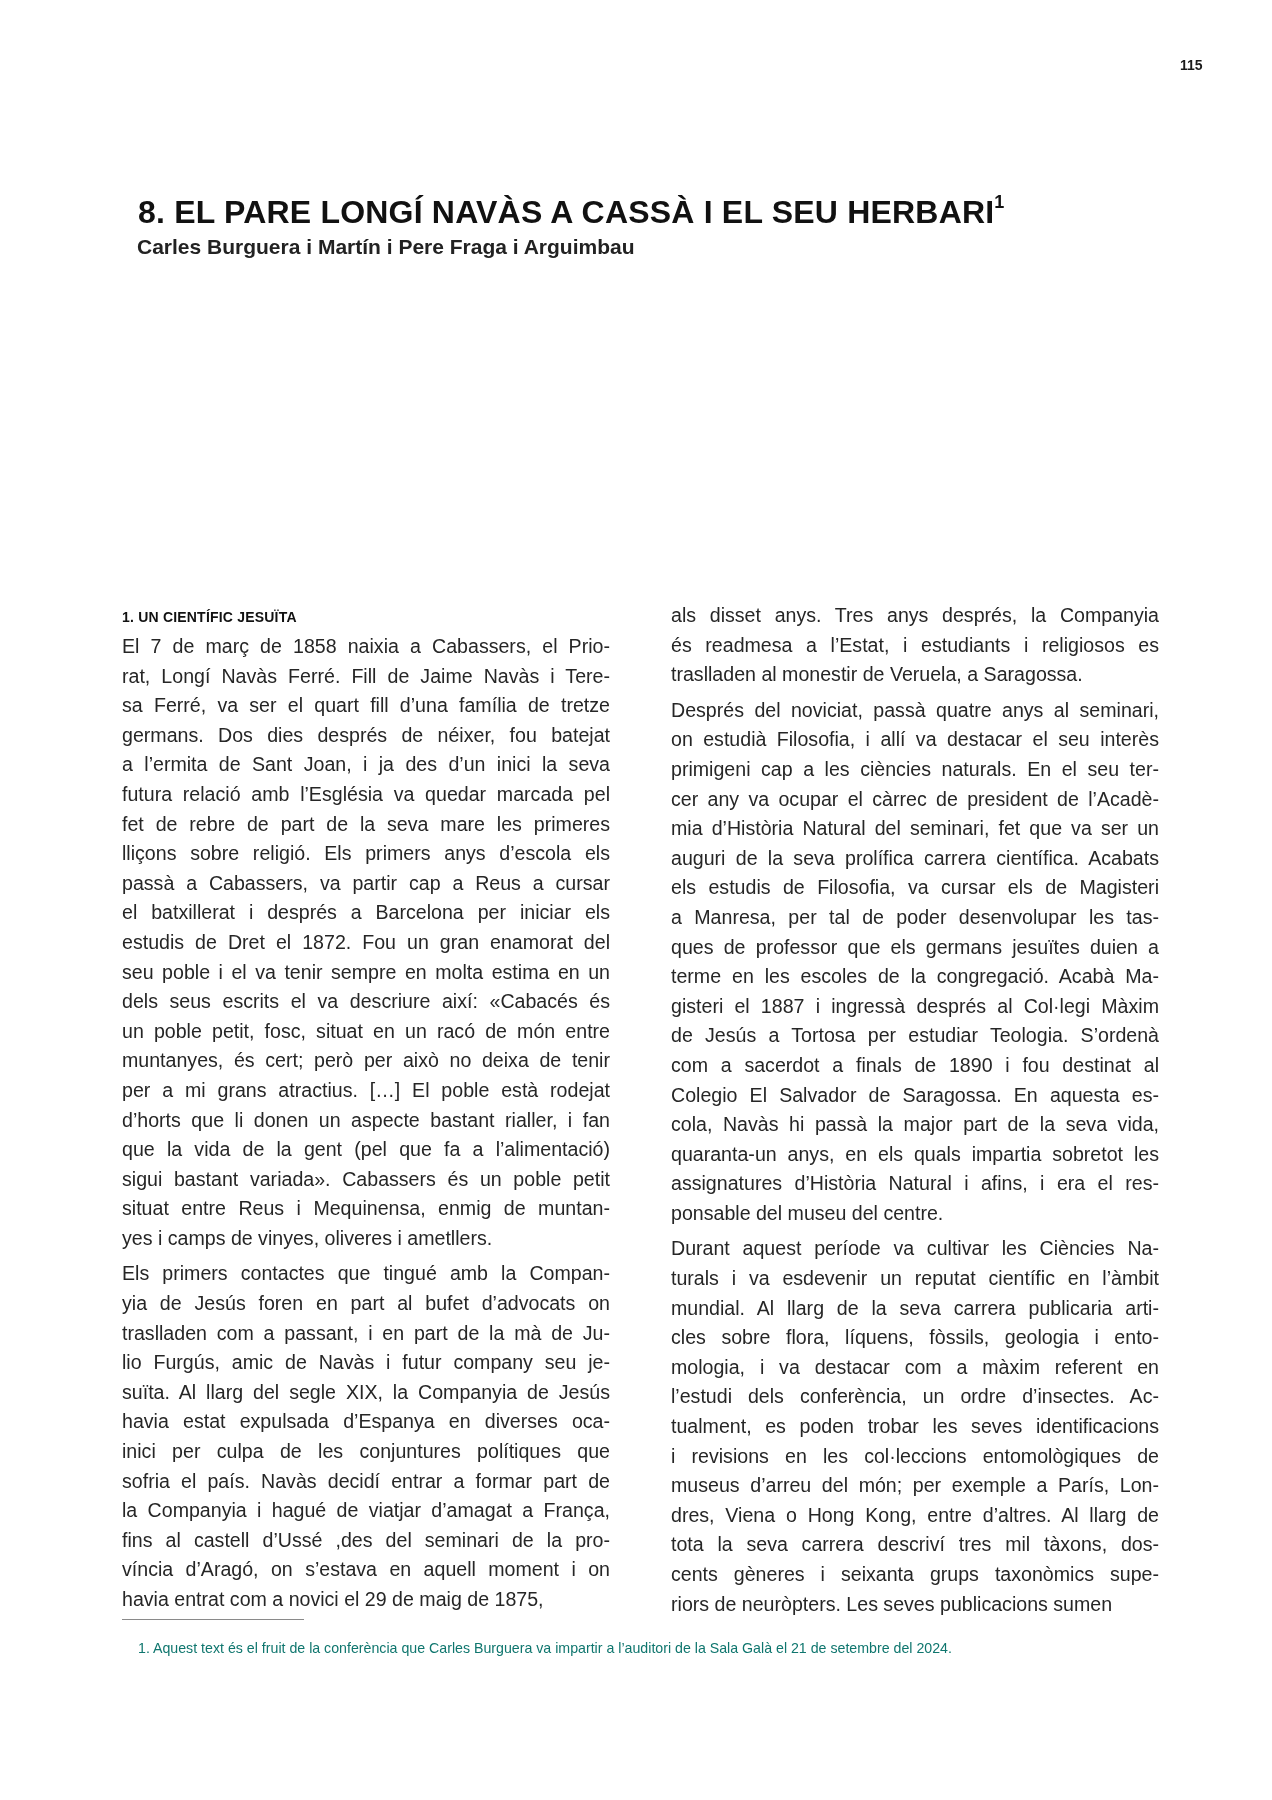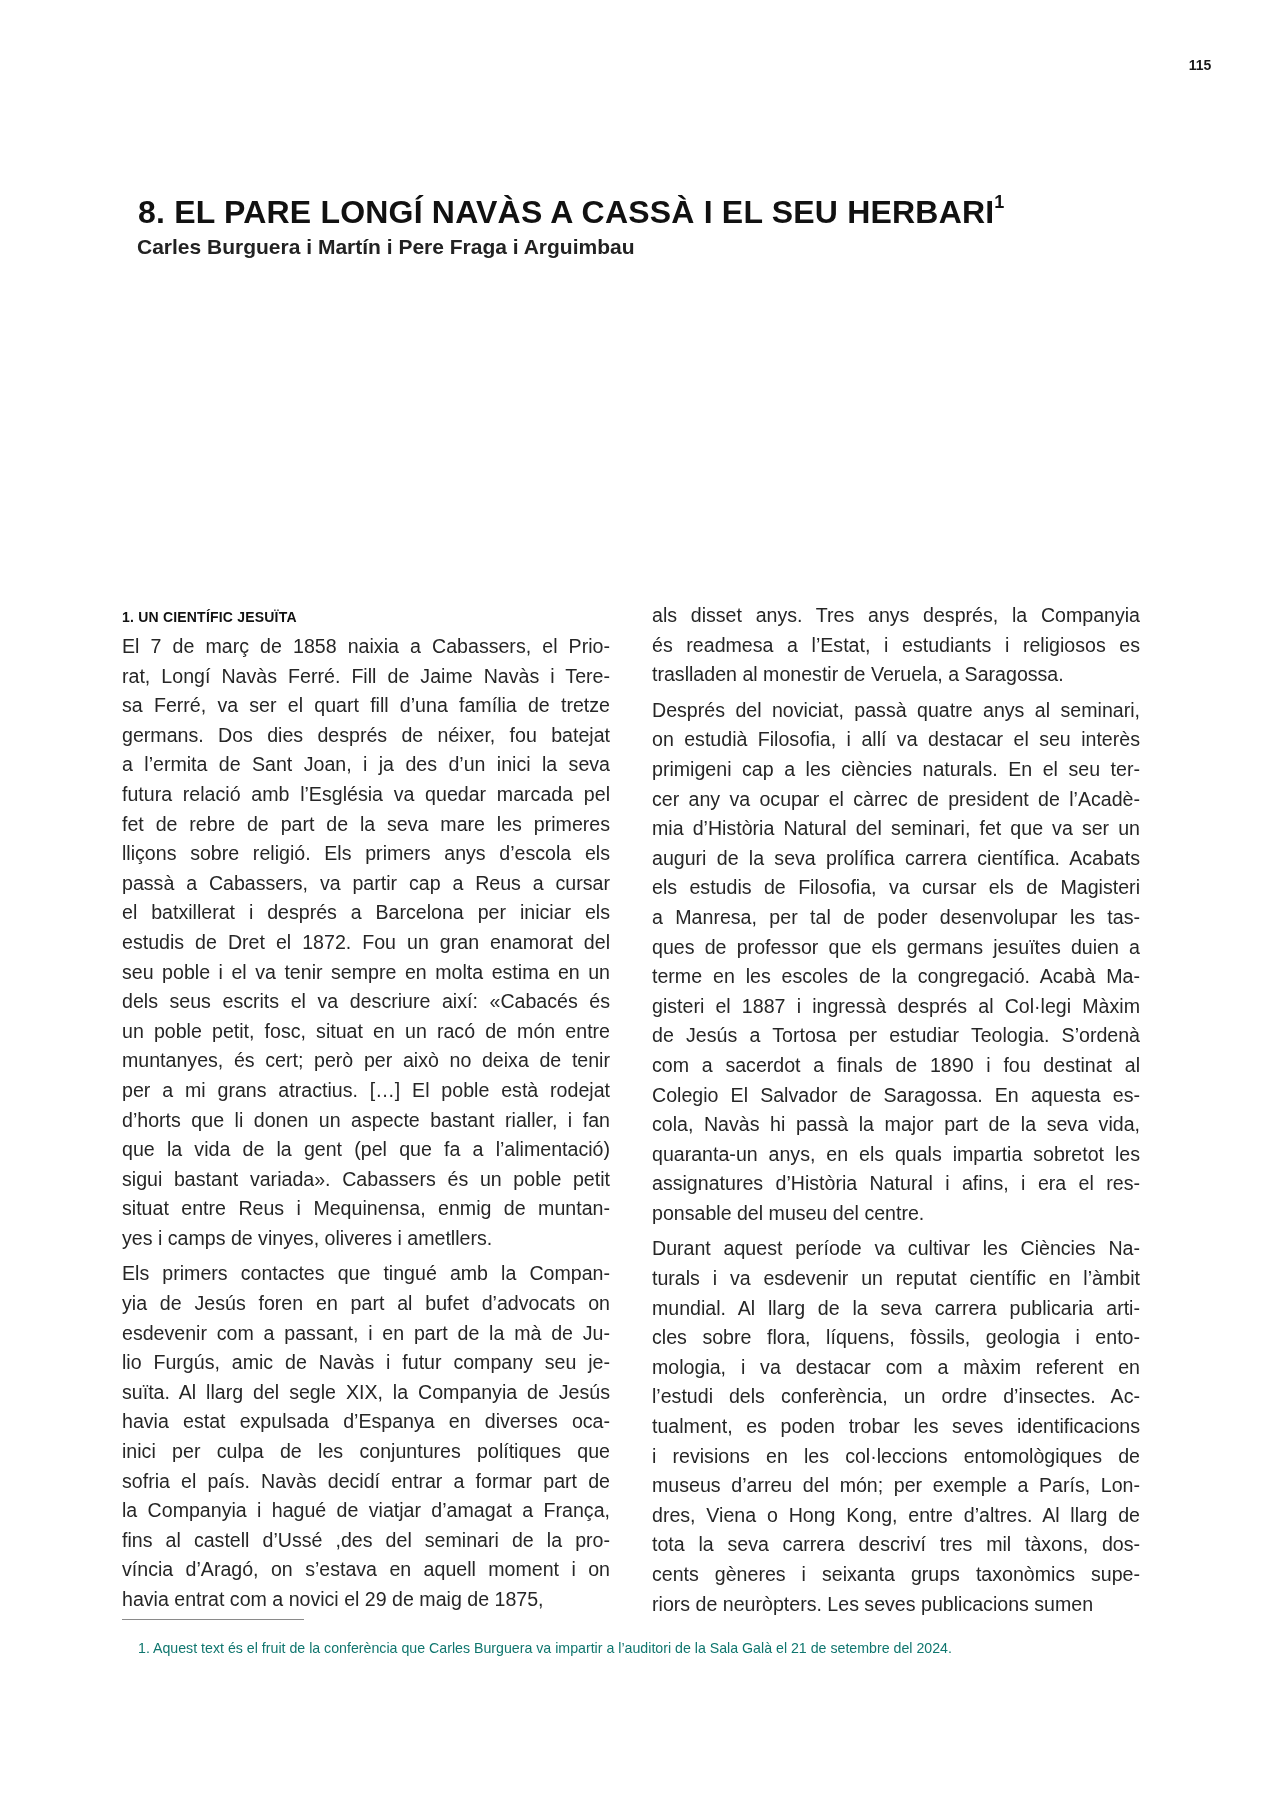--- a/index.html
+++ b/index.html
@@ -1,28 +1,28 @@
 <!DOCTYPE html>
 <html><head>
 <meta charset="utf-8">
 <style>
   html, body { margin: 0; padding: 0; background: #ffffff; }
   body { width: 1272px; height: 1800px; position: relative; overflow: hidden;
          font-family: "Liberation Sans", sans-serif; color: #262626; }
-  .page-number { position: absolute; top: 57px; left: 1180px; width: 40px; text-align: center;
+  .page-number { position: absolute; top: 57px; left: 1180px; width: 40px; text-align: left;
                  font-size: 14px; font-weight: bold; color: #1a1a1a; }
   .chapter-title { position: absolute; top: 178px; left: 122px; margin: 16px;
                    font-size: 32px; font-weight: bold; color: #111111; letter-spacing: 0.2px;
                    white-space: nowrap; }
   .chapter-title sup { font-size: 18px; vertical-align: top; position: relative; top: -2px; }
   .authors { position: absolute; top: 220px; left: 122px; margin: 15px;
              font-size: 21px; font-weight: bold; color: #222222; white-space: nowrap; }
   .column { position: absolute; width: 488px; }
   .col-left { left: 122px; top: 602px; }
-  .col-right { left: 652px; top: 601px; }
+  .col-right { left: 671px; top: 601px; }
   .section-heading { margin: 0; height: 30px; font-size: 14px; font-weight: 900; color: #111111;
                      line-height: 30px; letter-spacing: 0.2px; }
   .para { margin: 0 0 6px 0; }
   .line { display: block; height: 29.6px; line-height: 29.6px; font-size: 19.6px;
           text-align: justify; text-align-last: justify; white-space: nowrap; overflow: visible; }
   .line.last { text-align-last: left; }
   .footnote-rule { position: absolute; top: 1619px; left: 122px; width: 182px; height: 0;
                    border-top: 1px solid #8a8a8a; }
   .footnote { position: absolute; top: 1624px; left: 122px; margin: 16px; font-size: 14.2px;
               color: #0f766e; white-space: nowrap; }
@@ -57,21 +57,21 @@
       <span class="line">per a mi grans atractius. […] El poble està rodejat</span>
       <span class="line">d’horts que li donen un aspecte bastant rialler, i fan</span>
       <span class="line">que la vida de la gent (pel que fa a l’alimentació)</span>
       <span class="line">sigui bastant variada». Cabassers és un poble petit</span>
       <span class="line">situat entre Reus i Mequinensa, enmig de muntan-</span>
       <span class="line last">yes i camps de vinyes, oliveres i ametllers.</span>
     </div>
   <div class="para">
       <span class="line">Els primers contactes que tingué amb la Compan-</span>
       <span class="line">yia de Jesús foren en part al bufet d’advocats on</span>
-      <span class="line">esdevenir com a passant, i en part de la mà de Ju-</span>
+      <span class="line">traslladen com a passant, i en part de la mà de Ju-</span>
       <span class="line">lio Furgús, amic de Navàs i futur company seu je-</span>
       <span class="line">suïta. Al llarg del segle XIX, la Companyia de Jesús</span>
       <span class="line">havia estat expulsada d’Espanya en diverses oca-</span>
       <span class="line">inici per culpa de les conjuntures polítiques que</span>
       <span class="line">sofria el país. Navàs decidí entrar a formar part de</span>
       <span class="line">la Companyia i hagué de viatjar d’amagat a França,</span>
       <span class="line">fins al castell d’Ussé ,des del seminari de la pro-</span>
       <span class="line">víncia d’Aragó, on s’estava en aquell moment i on</span>
       <span class="line last">havia entrat com a novici el 29 de maig de 1875,</span>
     </div>

